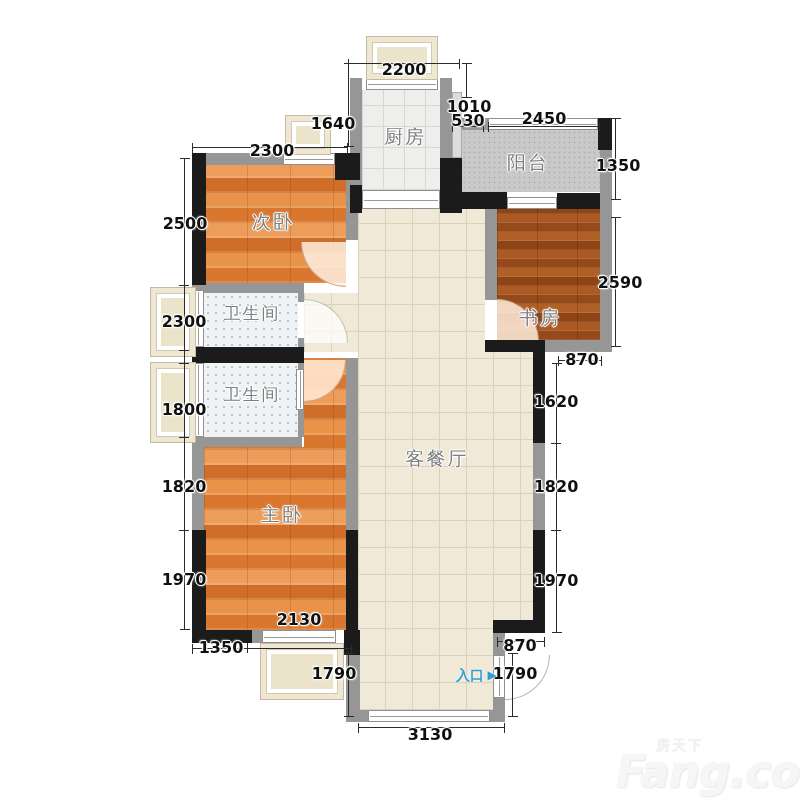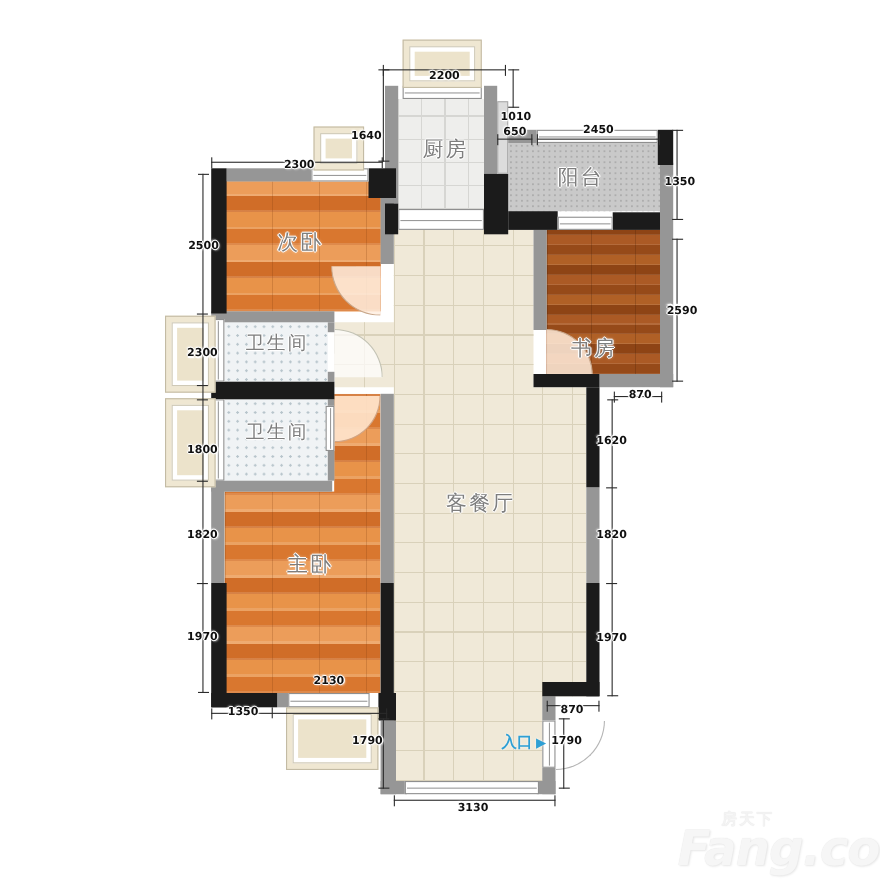--- a/index.html
+++ b/index.html
@@ -47,21 +47,21 @@
   .arc{box-sizing:border-box;}
   
   .dlh{border-top:1px solid #2b2b2b;height:0;}
   .dlv{border-left:1px solid #2b2b2b;width:0;}
   .dlh::before,.dlh::after{content:'';position:absolute;top:-5px;width:1px;height:10px;background:#2b2b2b;}
   .dlh::before{left:0;} .dlh::after{right:0;}
   .dlv::before,.dlv::after{content:'';position:absolute;left:-5px;height:1px;width:10px;background:#2b2b2b;}
   .dlv::before{top:0;} .dlv::after{bottom:0;}
   .tk{background:#2b2b2b;}
   
-  .dim{font-size:10px;font-weight:bold;color:#101010;white-space:nowrap;
+  .dim{font-size:16px;font-weight:bold;color:#101010;white-space:nowrap;
        transform:translate(-50%,-50%);line-height:1;
        text-shadow:1px 0 0 #fff,-1px 0 0 #fff,0 1px 0 #fff,0 -1px 0 #fff,1px 1px 2px #fff,-1px -1px 2px #fff;}
   .rlabel{font-size:19px;color:#7e7e7e;letter-spacing:2px;white-space:nowrap;
        transform:translate(-50%,-50%);line-height:1;
        text-shadow:1px 0 0 #fff,-1px 0 0 #fff,0 1px 0 #fff,0 -1px 0 #fff,0 0 3px #fff;}
   .entr{font-size:14px;font-weight:bold;color:#2e9fd4;white-space:nowrap;
        transform:translate(-50%,-50%);line-height:1;text-shadow:0 0 2px #fff;}
   .wm-en{font-size:44px;font-weight:bold;font-style:italic;color:#f6f6f6;letter-spacing:-1px;
        text-shadow:0 0 1px #e2e2e2,1px 1px 2px #e8e8e8;line-height:1;}
   .wm-cn{font-size:14px;font-weight:bold;color:#f3f3f3;letter-spacing:2px;
@@ -189,21 +189,21 @@
   <div class="abs tk" style="left:179px;top:285px;width:10px;height:1px;"></div>
   <div class="abs tk" style="left:179px;top:350px;width:10px;height:1px;"></div>
   <div class="abs tk" style="left:179px;top:363px;width:10px;height:1px;"></div>
   <div class="abs tk" style="left:179px;top:437px;width:10px;height:1px;"></div>
   <div class="abs tk" style="left:179px;top:530px;width:10px;height:1px;"></div>
 
   <div class="abs dim" style="left:404px;top:70px;">2200</div>
   <div class="abs dim" style="left:333px;top:124px;">1640</div>
   <div class="abs dim" style="left:272px;top:151px;">2300</div>
   <div class="abs dim" style="left:469px;top:107px;">1010</div>
-  <div class="abs dim" style="left:468px;top:121px;">650</div>
+  <div class="abs dim" style="left:468px;top:121px;">530</div>
   <div class="abs dim" style="left:544px;top:119px;">2450</div>
   <div class="abs dim" style="left:618px;top:166px;">1350</div>
   <div class="abs dim" style="left:620px;top:283px;">2590</div>
   <div class="abs dim" style="left:582px;top:360px;">870</div>
   <div class="abs dim" style="left:556px;top:402px;">1620</div>
   <div class="abs dim" style="left:556px;top:487px;">1820</div>
   <div class="abs dim" style="left:556px;top:581px;">1970</div>
   <div class="abs dim" style="left:185px;top:224px;">2500</div>
   <div class="abs dim" style="left:184px;top:322px;">2300</div>
   <div class="abs dim" style="left:184px;top:410px;">1800</div>

